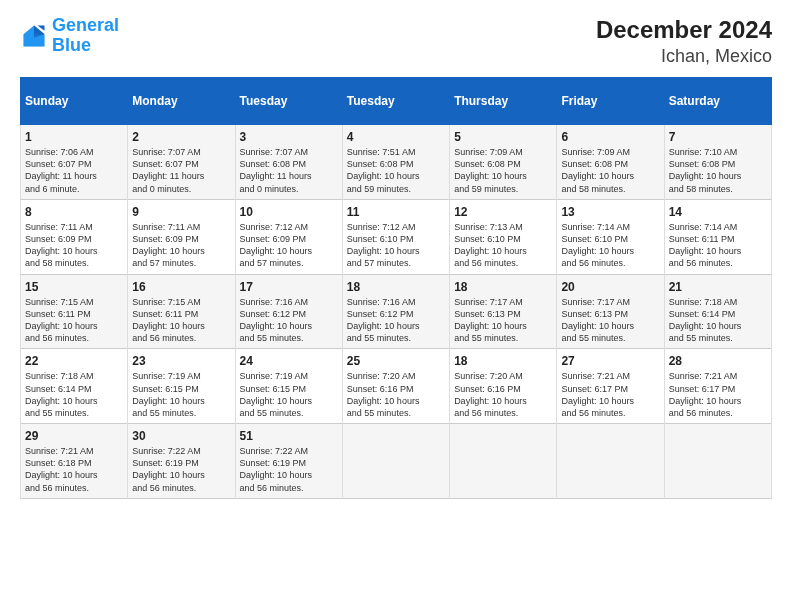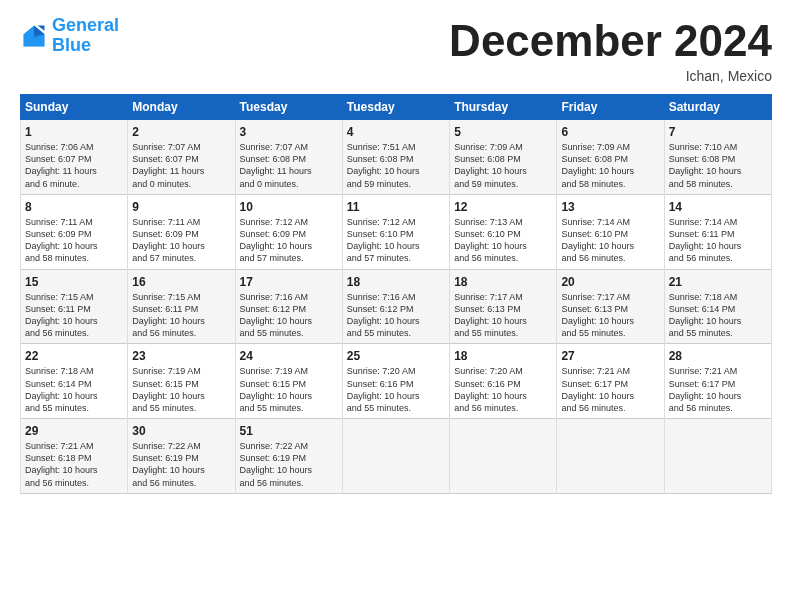--- a/index.html
+++ b/index.html
@@ -37,40 +37,40 @@
       color: #2196F3;
     }
     .logo-icon {
       width: 28px;
       height: 28px;
     }
     .title-block {
       text-align: right;
     }
     .month-title {
-      font-size: 44px;
+      font-size: 24px;
       font-weight: bold;
       color: #222;
     }
     .location {
-      font-size: 14px;
+      font-size: 18px;
       color: #444;
       margin-top: 2px;
     }
     table {
       width: 100%;
       border-collapse: collapse;
       table-layout: fixed;
     }
     thead tr th {
       background-color: #1565C0;
       color: #fff;
       font-size: 12px;
       font-weight: bold;
-      padding: 5px 4px;
+      padding: 16px 4px;
       text-align: left;
       border: 1px solid #1565C0;
     }
     tbody tr {
       border-bottom: 1px solid #ccc;
     }
     tbody tr:nth-child(odd) {
       background-color: #f5f5f5;
     }
     tbody tr:nth-child(even) {

